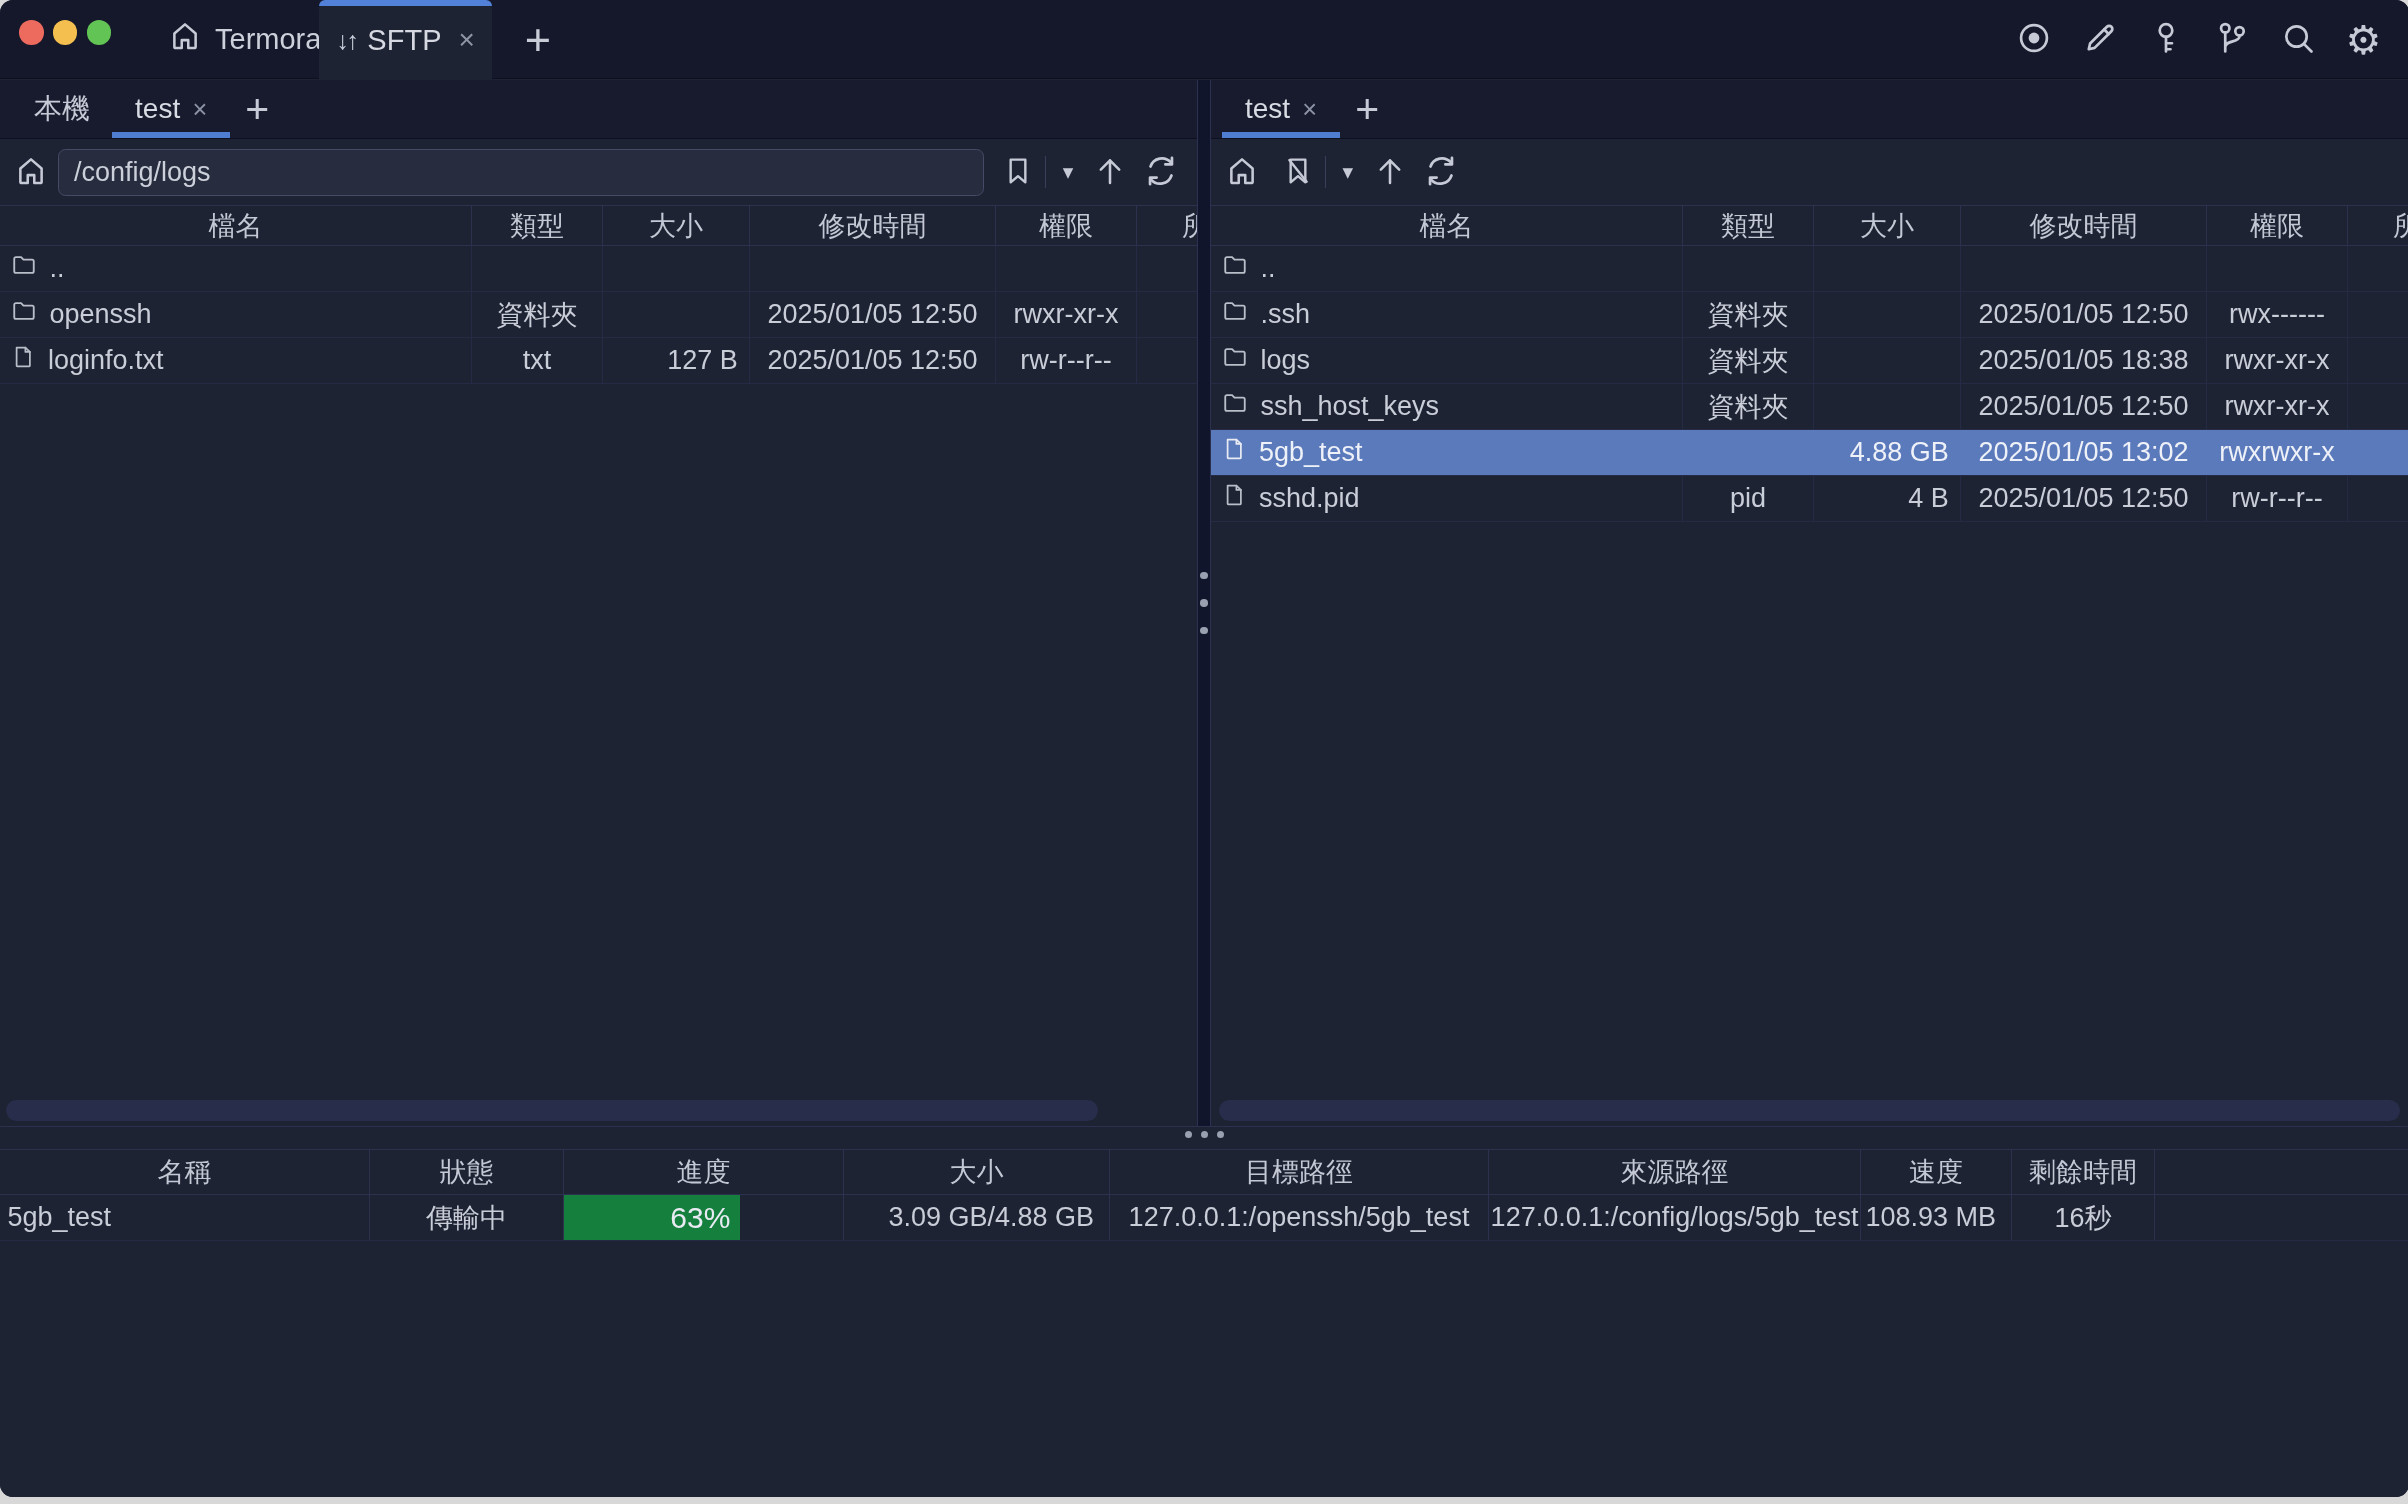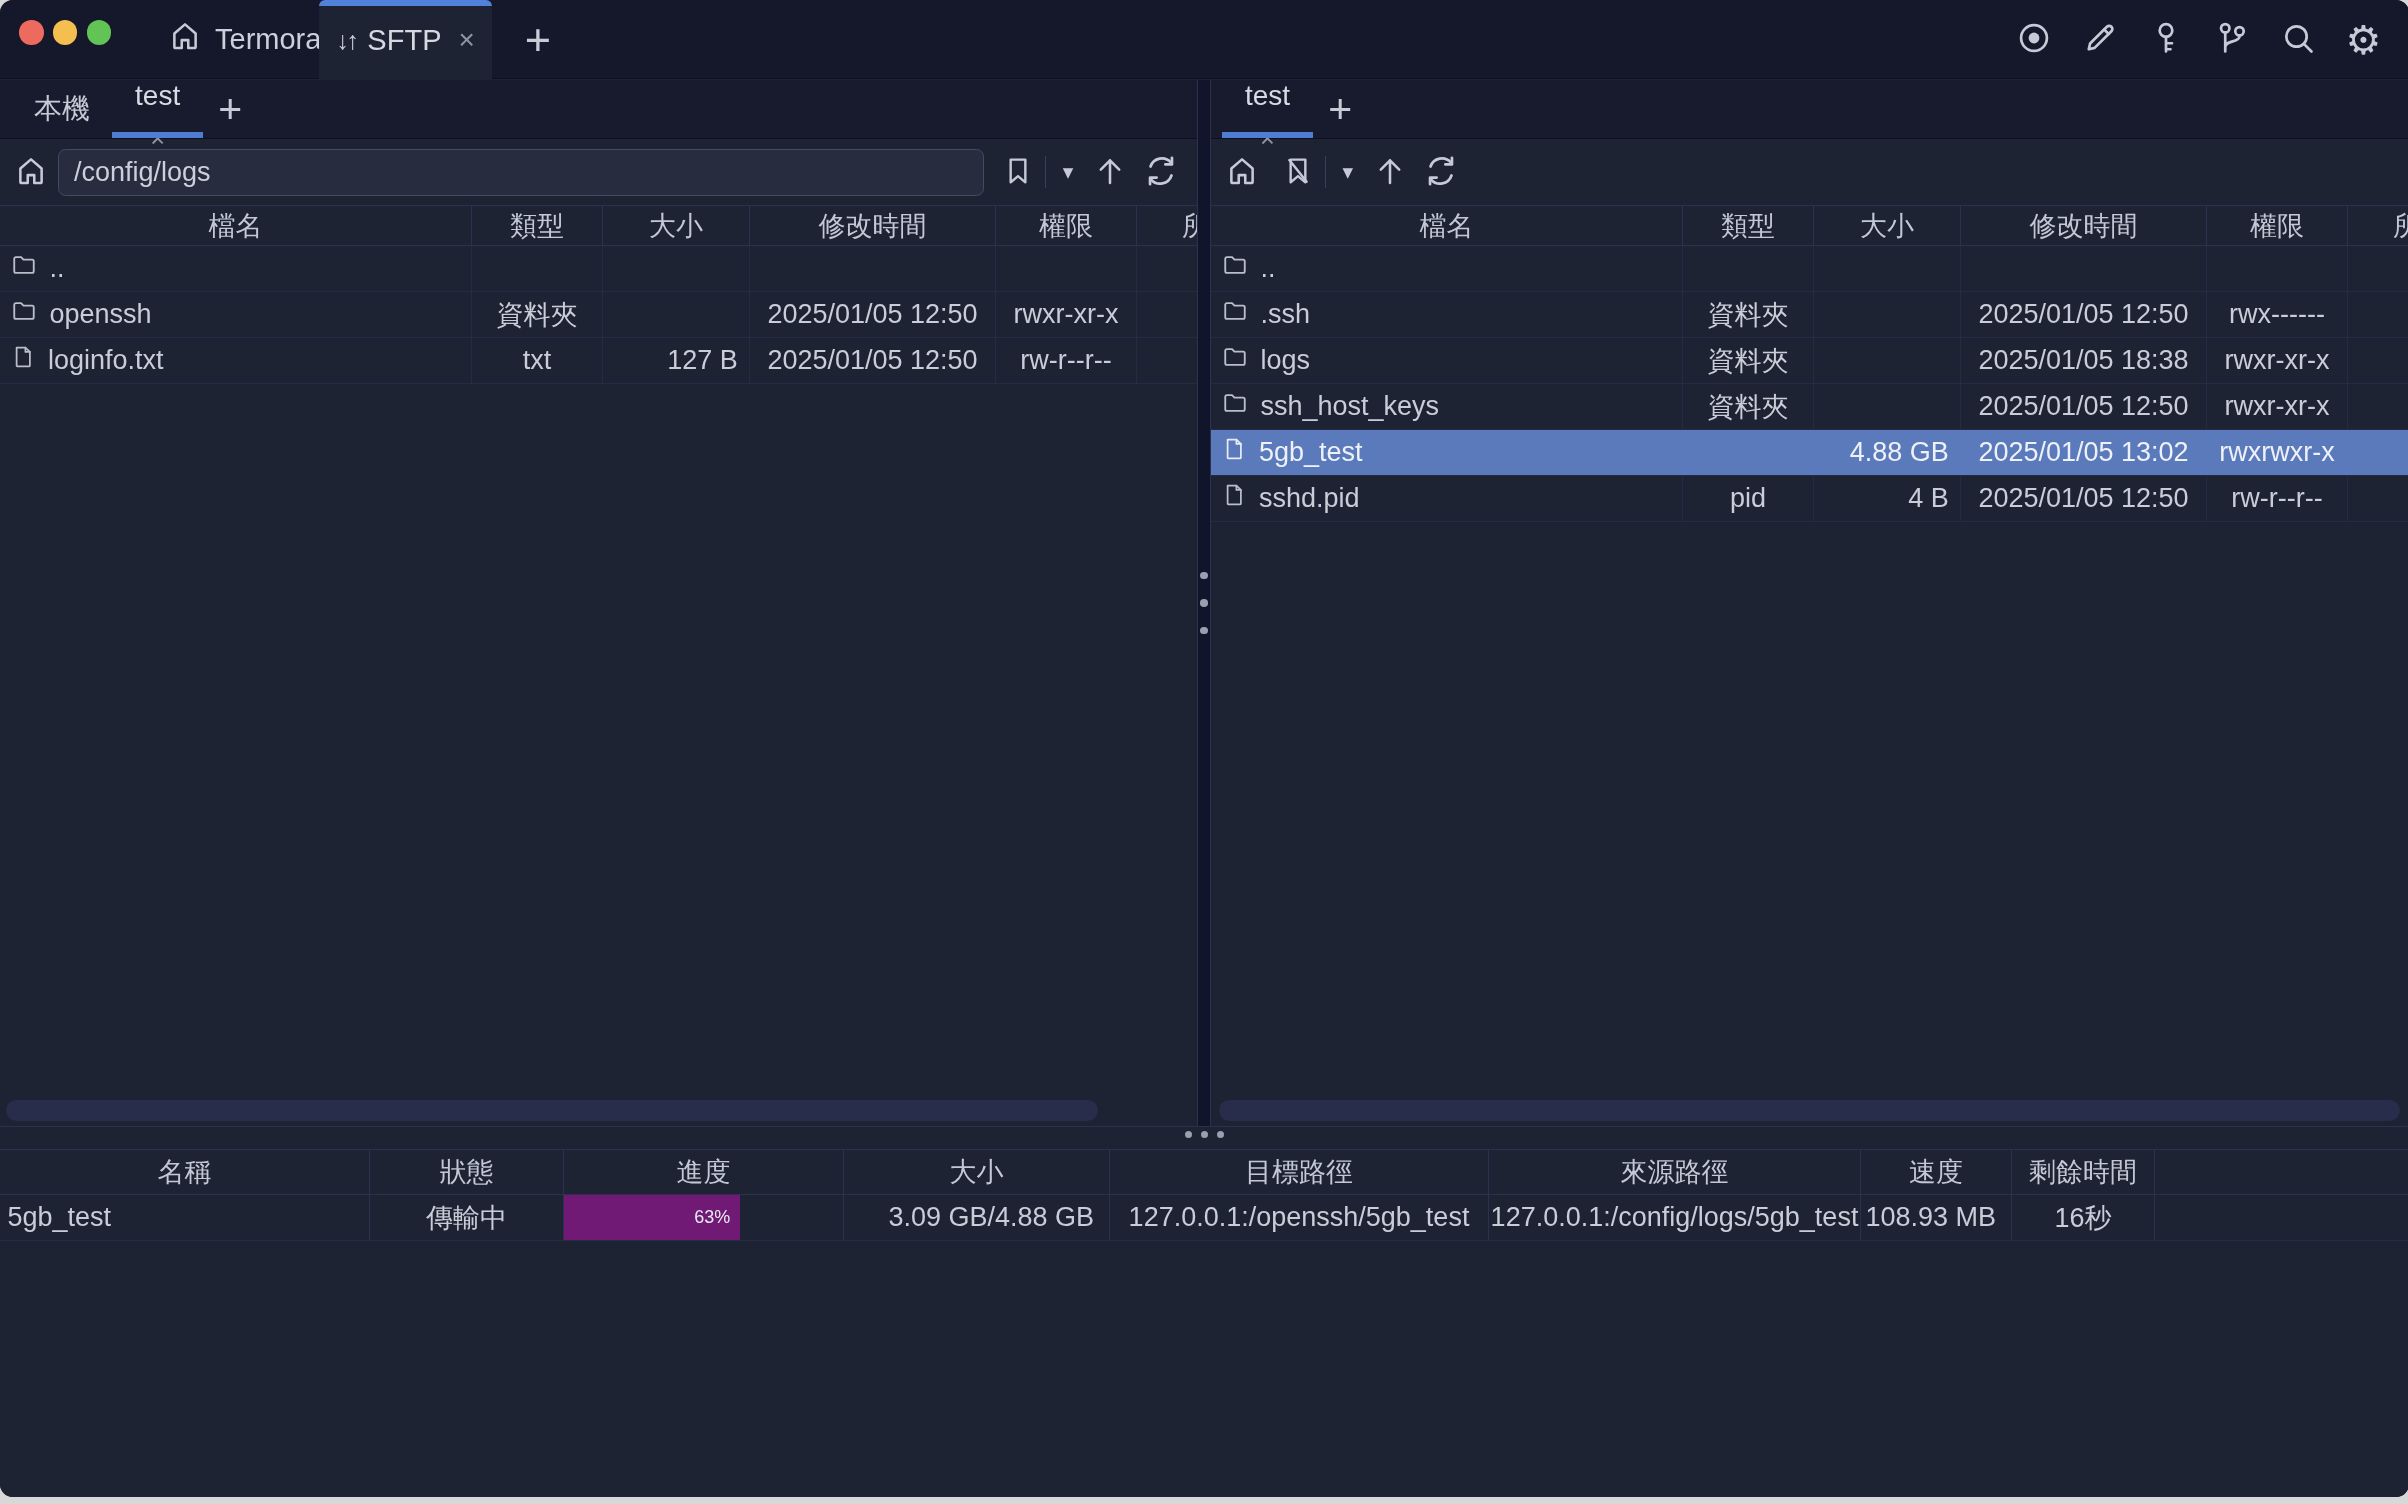--- a/index.html
+++ b/index.html
@@ -27,21 +27,21 @@
   
   .main { position:absolute; left:0; top:80px; right:0; height:1046px; display:flex; }
   .pane { position:relative; overflow:hidden; background:#1e2334; }
   .pane.left { width:1197px; }
   .pane.right { flex:1; }
   .vsplit { width:14px; background:#11152b; border-left:0.9px solid #2c3150; border-right:0.9px solid #2c3150; display:flex; flex-direction:column; align-items:center; justify-content:center; gap:20px; }
   .dot { width:7.5px; height:7.5px; border-radius:50%; background:#99a0af; }
 
   .pane-tabbar { height:59px; background:#171b2d; border-bottom:0.9px solid #0d1021; display:flex; align-items:stretch; padding-left:11.3px; }
   .ptab { display:flex; align-items:center; gap:12.2px; padding:0 22.6px; font-size:28px; color:#c6cad6; position:relative; }
-  .ptab.active { color:#d8dbe3;flex-direction:column; }
+  .ptab.active { color:#d8dbe3; }
   .ptab.active::after { content:""; position:absolute; left:0; right:0; bottom:0; height:5.6px; background:#4f7dd2; }
   .ptab .x { font-size:25.4px; color:#8d93a4; }
   .ptab-plus { width:55px; display:flex; align-items:center; justify-content:center; font-size:41px; font-weight:200; color:#c6cad6; }
 
   .pathbar { height:66px; display:flex; align-items:center; padding:0 11.3px 0 9.4px; gap:5.6px; }
   .home-btn { width:43px; height:45px; display:flex; align-items:center; justify-content:center; background:none; border:none; }
   .home-btn svg, .small-btn svg { stroke:#c6cad6; fill:none; stroke-width:1.8; stroke-linecap:round; stroke-linejoin:round; }
   .path-input { flex:1; height:47px; background:#272c3f; border:0.9px solid #454b66; border-radius:7.5px; color:#ccd0da; font-size:27px; padding:0 15px; outline:none; font-family:inherit; }
   .path-actions { display:flex; align-items:center; gap:1.9px; padding-left:7.5px; }
   .small-btn { height:45px; display:flex; align-items:center; justify-content:center; background:none; border:none; }
@@ -74,21 +74,21 @@
   .transfers { position:absolute; left:0; top:1142px; right:0; bottom:0; background:#1e2334;margin-top:7px; }
   .trow { display:grid; grid-template-columns:370px 194px 280px 266px 379px 372px 151px 143px 1fr; height:46px; }
   .trow.thead { border-top:0.9px solid #2c3150; border-bottom:0.9px solid #2c3150; }
   .trow.tdata { border-bottom:0.9px solid #262b45; }
   .tcell { display:flex; align-items:center; justify-content:center; border-right:0.9px solid #2c3150; font-size:27px; color:#c9cdd8; overflow:hidden; white-space:nowrap; }
   .thead .tcell { color:#c3c8d4; }
   .tcell.lt { justify-content:flex-start; padding-left:7.5px; }
   .tcell.rt { justify-content:flex-end; padding-right:15px; }
   .tcell.prog { padding:0; justify-content:flex-start; }
   .tcell.empty { border-right:none; }
-  .prog-fill { height:100%; background:#701a75; display:flex; align-items:center; justify-content:flex-end; padding-right:9.4px; color:#e8ebf3; font-size:18px; }
+  .prog-fill { height:100%; background:#15803d; display:flex; align-items:center; justify-content:flex-end; padding-right:9.4px; color:#e8ebf3; font-size:30px; }
 </style>
 </head>
 <body>
 
 <div class="window">
 
   <header class="titlebar">
     <div class="traffic">
       <span class="light close"></span>
       <span class="light min"></span>

